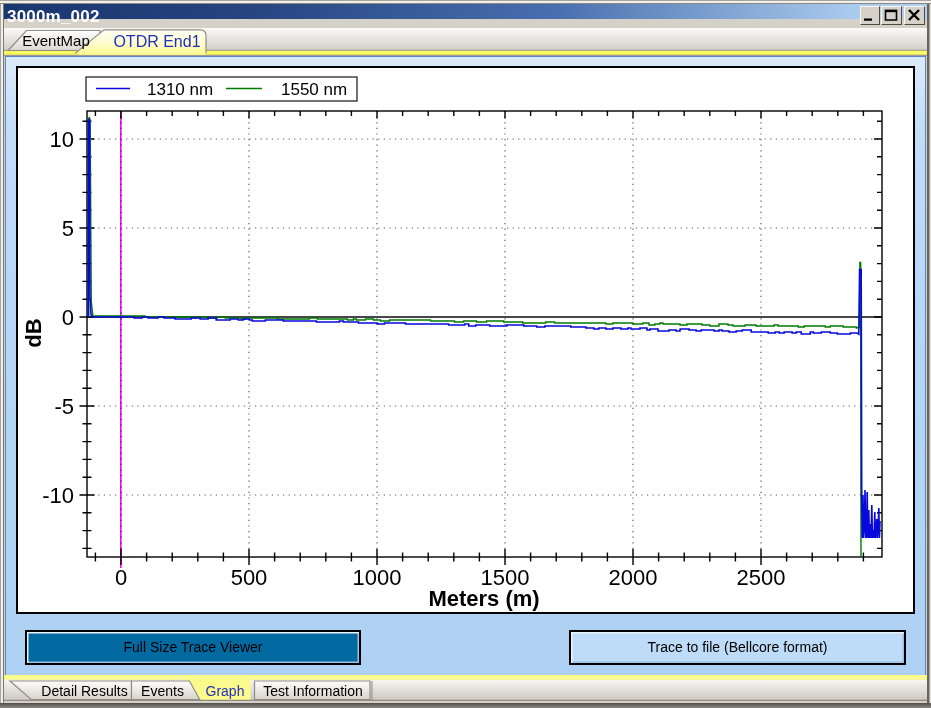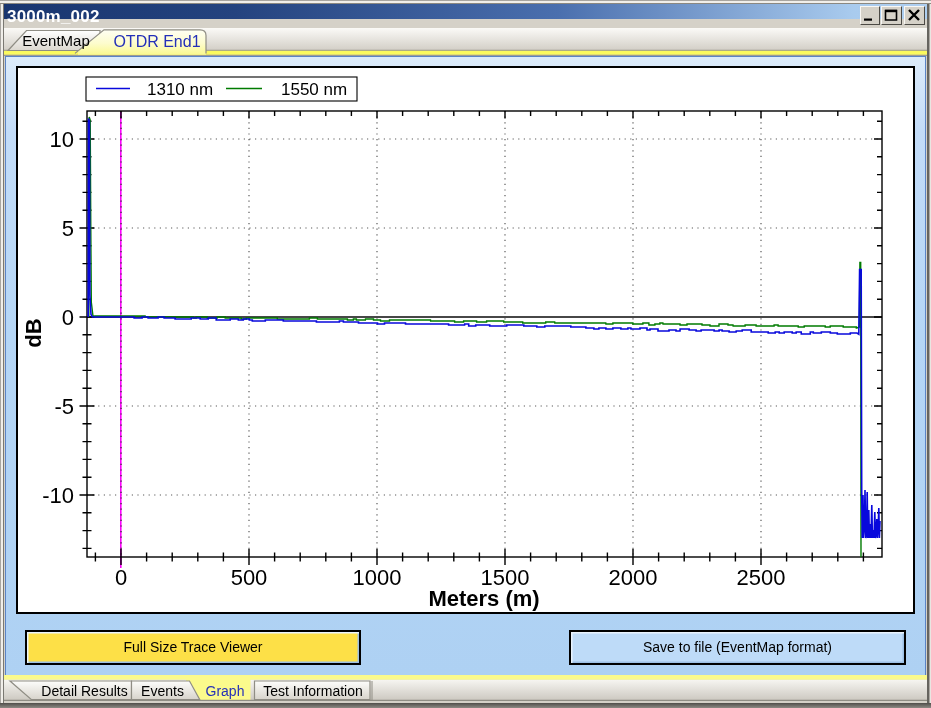--- a/index.html
+++ b/index.html
@@ -73,22 +73,22 @@
     <text x="468" y="540" font-family="Liberation Sans, sans-serif" font-size="22" font-weight="bold" text-anchor="middle">Meters (m)</text>
     <text transform="translate(25,267) rotate(-90)" font-family="Liberation Sans, sans-serif" font-size="22" font-weight="bold" text-anchor="middle">dB</text>
     <polyline points="72.8,251.0 73.2,51.0 74.2,54.0 74.8,164.0 75.3,236.0 77.0,250.3 79.0,250.0 83.0,250.0 83.0,250.0 86.0,250.0 86.0,250.0 93.0,250.0 93.0,250.0 100.0,250.0 100.0,250.0 107.0,250.0 107.1,250.0 110.1,250.0 110.1,250.0 113.1,250.0 113.1,250.0 120.1,250.0 120.1,250.0 129.1,250.0 129.1,251.0 133.1,251.0 133.1,251.0 140.1,251.0 140.1,251.0 147.1,251.0 147.1,251.0 150.1,251.0 150.1,251.0 153.1,251.0 153.1,251.0 157.1,251.0 157.1,251.0 161.1,251.0 161.2,251.0 168.2,251.0 168.2,251.0 177.2,251.0 177.2,252.0 180.2,252.0 180.2,251.0 188.2,251.0 188.2,251.0 191.2,251.0 191.2,252.0 194.2,252.0 194.2,252.0 201.2,252.0 201.2,251.0 209.2,251.0 209.2,252.0 218.2,252.0 218.2,252.0 225.2,252.0 225.3,253.0 230.3,253.0 230.3,252.0 239.3,252.0 239.3,252.0 248.3,252.0 248.3,252.0 255.3,252.0 255.3,252.0 261.3,252.0 261.3,253.0 269.3,253.0 269.3,253.0 276.3,253.0 276.3,253.0 279.3,253.0 279.3,253.0 283.3,253.0 283.3,253.0 287.3,253.0 287.4,253.0 293.4,253.0 293.4,252.0 301.4,252.0 301.4,253.0 308.4,253.0 308.4,253.0 317.4,253.0 317.4,253.0 325.4,253.0 325.4,253.0 331.4,253.0 331.4,254.0 337.4,254.0 337.4,253.0 340.4,253.0 340.4,254.0 346.4,254.0 346.4,254.0 349.4,254.0 349.5,253.0 357.5,253.0 357.5,254.0 364.5,254.0 364.5,255.0 373.5,255.0 373.5,254.0 381.5,254.0 381.5,254.0 389.5,254.0 389.5,254.0 395.5,254.0 395.5,254.0 402.5,254.0 402.5,254.0 405.5,254.0 405.5,254.0 410.5,254.0 410.5,254.0 414.5,254.0 414.6,255.0 423.6,255.0 423.6,255.0 427.6,255.0 427.6,255.0 434.6,255.0 434.6,255.0 438.6,255.0 438.6,256.0 447.6,256.0 447.6,255.0 455.6,255.0 455.6,255.0 460.6,255.0 460.6,256.0 466.6,256.0 466.6,256.0 470.6,256.0 470.6,255.0 474.6,255.0 474.7,255.0 478.7,255.0 478.7,255.0 487.7,255.0 487.7,256.0 492.7,256.0 492.7,256.0 496.7,256.0 496.7,256.0 501.7,256.0 501.7,256.0 506.7,256.0 506.7,257.0 514.7,257.0 514.7,257.0 521.7,257.0 521.7,257.0 529.7,257.0 529.7,256.0 538.7,256.0 538.8,257.0 547.8,257.0 547.8,257.0 554.8,257.0 554.8,257.0 560.8,257.0 560.8,257.0 566.8,257.0 566.8,257.0 569.8,257.0 569.8,257.0 573.8,257.0 573.8,257.0 576.8,257.0 576.8,257.0 579.8,257.0 579.8,257.0 586.8,257.0 586.8,257.0 589.8,257.0 589.9,258.0 596.9,258.0 596.9,257.0 605.9,257.0 605.9,257.0 611.9,257.0 611.9,257.0 616.9,257.0 616.9,258.0 623.9,258.0 623.9,258.0 626.9,258.0 626.9,257.0 632.9,257.0 632.9,259.0 638.9,259.0 638.9,258.0 643.9,258.0 643.9,257.0 646.9,257.0 647.0,258.0 655.0,258.0 655.0,258.0 664.0,258.0 664.0,259.0 671.0,259.0 671.0,258.0 678.0,258.0 678.0,258.0 686.0,258.0 686.0,259.0 689.0,259.0 689.0,259.0 694.0,259.0 694.0,260.0 703.0,260.0 703.0,258.0 712.0,258.0 712.0,259.0 717.0,259.0 717.1,260.0 722.1,260.0 722.1,260.0 729.1,260.0 729.1,259.0 736.1,259.0 736.1,259.0 740.1,259.0 740.1,260.0 749.1,260.0 749.1,260.0 758.1,260.0 758.1,259.0 762.1,259.0 762.1,260.0 770.1,260.0 770.1,260.0 774.1,260.0 774.1,260.0 779.1,260.0 779.2,260.0 782.2,260.0 782.2,261.0 788.2,261.0 788.2,260.0 796.2,260.0 796.2,260.0 801.2,260.0 801.2,260.0 809.2,260.0 809.2,261.0 814.2,261.0 814.2,260.0 817.2,260.0 817.2,260.0 821.2,260.0 821.2,260.0 827.2,260.0 827.2,261.0 834.2,261.0 834.3,261.0 840.3,261.0 840.3,262.0 841.0,262.0 842.6,261.0 843.4,261.0 843.9,196.5 844.7,196.5 845.0,491.0" fill="none" stroke="#007b00" stroke-width="1.4"></polyline>
     <polyline points="72.2,251.0 72.5,52.5 73.4,55.0 73.9,229.0 75.0,248.5 76.5,250.9 78.0,251.0 81.0,251.0 81.0,251.0 84.0,251.0 84.0,251.0 93.0,251.0 93.0,251.0 97.0,251.0 97.0,251.0 101.0,251.0 101.1,251.0 109.1,251.0 109.1,251.0 118.1,251.0 118.1,252.0 126.1,252.0 126.1,251.0 132.1,251.0 132.1,252.0 135.1,252.0 135.1,252.0 139.1,252.0 139.1,252.0 142.1,252.0 142.1,251.0 148.1,251.0 148.1,252.0 152.1,252.0 152.1,252.0 159.1,252.0 159.1,253.0 167.1,253.0 167.2,253.0 171.2,253.0 171.2,253.0 175.2,253.0 175.2,252.0 184.2,252.0 184.2,253.0 192.2,253.0 192.2,252.0 200.2,252.0 200.2,254.0 206.2,254.0 206.2,254.0 210.2,254.0 210.2,254.0 214.2,254.0 214.2,253.0 218.2,253.0 218.2,253.0 222.2,253.0 222.3,254.0 227.3,254.0 227.3,253.0 233.3,253.0 233.3,254.0 236.3,254.0 236.3,255.0 241.3,255.0 241.3,255.0 249.3,255.0 249.3,254.0 256.3,254.0 256.3,254.0 263.3,254.0 263.3,254.0 267.3,254.0 267.3,255.0 270.3,255.0 270.3,255.0 279.3,255.0 279.4,255.0 282.4,255.0 282.4,255.0 286.4,255.0 286.4,255.0 292.4,255.0 292.4,255.0 295.4,255.0 295.4,255.0 300.4,255.0 300.4,256.0 307.4,256.0 307.4,256.0 316.4,256.0 316.4,256.0 323.4,256.0 323.4,255.0 327.4,255.0 327.4,256.0 336.4,256.0 336.5,256.0 342.5,256.0 342.5,257.0 351.5,257.0 351.5,257.0 354.5,257.0 354.5,257.0 361.5,257.0 361.5,258.0 368.5,258.0 368.5,257.0 376.5,257.0 376.5,257.0 383.5,257.0 383.5,257.0 389.5,257.0 389.5,258.0 393.5,258.0 393.5,258.0 398.5,258.0 398.6,258.0 402.6,258.0 402.6,258.0 406.6,258.0 406.6,258.0 412.6,258.0 412.6,258.0 415.6,258.0 415.6,258.0 421.6,258.0 421.6,258.0 429.6,258.0 429.6,258.0 432.6,258.0 432.6,259.0 436.6,259.0 436.6,259.0 444.6,259.0 444.6,259.0 448.6,259.0 448.7,258.0 452.7,258.0 452.7,260.0 456.7,260.0 456.7,260.0 459.7,260.0 459.7,259.0 465.7,259.0 465.7,259.0 473.7,259.0 473.7,260.0 477.7,260.0 477.7,260.0 484.7,260.0 484.7,260.0 490.7,260.0 490.7,259.0 495.7,259.0 495.7,259.0 500.7,259.0 500.8,259.0 507.8,259.0 507.8,260.0 515.8,260.0 515.8,260.0 520.8,260.0 520.8,261.0 525.8,261.0 525.8,261.0 528.8,261.0 528.8,260.0 537.8,260.0 537.8,260.0 540.8,260.0 540.8,260.0 545.8,260.0 545.8,260.0 554.8,260.0 554.8,261.0 563.8,261.0 563.9,261.0 569.9,261.0 569.9,262.0 577.9,262.0 577.9,263.0 582.9,263.0 582.9,262.0 589.9,262.0 589.9,263.0 596.9,263.0 596.9,262.0 601.9,262.0 601.9,262.0 604.9,262.0 604.9,263.0 608.9,263.0 608.9,263.0 611.9,263.0 611.9,262.0 614.9,262.0 615.0,263.0 624.0,263.0 624.0,262.0 631.0,262.0 631.0,264.0 634.0,264.0 634.0,263.0 637.0,263.0 637.0,263.0 642.0,263.0 642.0,265.0 648.0,265.0 648.0,265.0 653.0,265.0 653.0,264.0 656.0,264.0 656.0,264.0 660.0,264.0 660.0,265.0 664.0,265.0 664.1,263.0 668.1,263.0 668.1,263.0 673.1,263.0 673.1,264.0 680.1,264.0 680.1,265.0 685.1,265.0 685.1,264.0 693.1,264.0 693.1,264.0 698.1,264.0 698.1,265.0 703.1,265.0 703.1,264.0 706.1,264.0 706.1,265.0 713.1,265.0 713.1,266.0 720.1,266.0 720.2,265.0 726.2,265.0 726.2,264.0 735.2,264.0 735.2,266.0 743.2,266.0 743.2,266.0 752.2,266.0 752.2,267.0 759.2,267.0 759.2,266.0 763.2,266.0 763.2,267.0 768.2,267.0 768.2,266.0 776.2,266.0 776.2,267.0 780.2,267.0 780.2,266.0 785.2,266.0 785.3,268.0 794.3,268.0 794.3,266.0 797.3,266.0 797.3,267.0 802.3,267.0 802.3,267.0 805.3,267.0 805.3,266.0 814.3,266.0 814.3,267.0 821.3,267.0 821.3,268.0 826.3,268.0 826.3,268.0 834.3,268.0 834.3,267.0 840.3,267.0 840.3,267.0 841.0,267.0 842.8,268.2 843.6,203.5 845.2,203.5 845.7,424.0 846.2,472.0 847.0,429.0 847.6,472.0 848.4,462.0 849.0,424.0 849.8,472.0 850.6,470.0 851.2,426.0 851.8,472.0 852.8,444.0 853.4,472.0 854.4,458.0 855.0,472.0 855.8,439.0 856.4,472.0 857.4,464.0 858.0,472.0 858.8,446.0 859.4,472.0 860.2,468.0 860.8,453.0 861.4,472.0 862.2,462.0 862.8,442.0 863.4,472.0 864.0,455.0" fill="none" stroke="#0808dc" stroke-width="1.6"></polyline>
     <rect x="70" y="11" width="271" height="24" fill="#ffffff" stroke="#000000" stroke-width="1.1"></rect>
     <line x1="80" y1="22.5" x2="114" y2="22.5" stroke="#0808dc" stroke-width="1.6"></line>
     <text x="131" y="28.5" font-family="Liberation Sans, sans-serif" font-size="17">1310 nm</text>
     <line x1="210" y1="22.5" x2="246" y2="22.5" stroke="#007b00" stroke-width="1.4"></line>
     <text x="265" y="28.5" font-family="Liberation Sans, sans-serif" font-size="17">1550 nm</text>
   </svg>
-<div class="abs" style="left:25px;top:630px;width:336px;height:35px;background:#fde047;border:2px solid #000;box-shadow:inset 1.5px 1.5px 0 #e9f3fd,inset -1.5px -1.5px 0 #9dc0e4;font-size:14px;text-align:center;line-height:31px;color:#000">Full Size Trace Viewer</div>
-<div class="abs" style="left:569px;top:630px;width:337px;height:35px;background:#bedbf8;border:2px solid #000;box-shadow:inset 1.5px 1.5px 0 #e9f3fd,inset -1.5px -1.5px 0 #9dc0e4;font-size:14px;text-align:center;line-height:31px;color:#000">Save to file (EventMap format)</div>
+<div class="abs" style="left:25px;top:630px;width:336px;height:35px;background:#0369a1;border:2px solid #000;box-shadow:inset 1.5px 1.5px 0 #e9f3fd,inset -1.5px -1.5px 0 #9dc0e4;font-size:14px;text-align:center;line-height:31px;color:#000">Full Size Trace Viewer</div>
+<div class="abs" style="left:569px;top:630px;width:337px;height:35px;background:#bedbf8;border:2px solid #000;box-shadow:inset 1.5px 1.5px 0 #e9f3fd,inset -1.5px -1.5px 0 #9dc0e4;font-size:14px;text-align:center;line-height:31px;color:#000">Trace to file (Bellcore format)</div>
 <svg width="923" height="28" viewBox="0 0 923 28" xmlns="http://www.w3.org/2000/svg" style="position:absolute;left:4px;top:675px">
     <defs>
       <linearGradient id="bstrip" x1="0" y1="0" x2="0" y2="1">
         <stop offset="0" stop-color="#f6f5f1"></stop>
         <stop offset="1" stop-color="#ccc8c0"></stop>
       </linearGradient>
       <linearGradient id="btab" x1="0" y1="0" x2="0" y2="1">
         <stop offset="0" stop-color="#fdfdfb"></stop>
         <stop offset="1" stop-color="#d7d3cb"></stop>
       </linearGradient>

